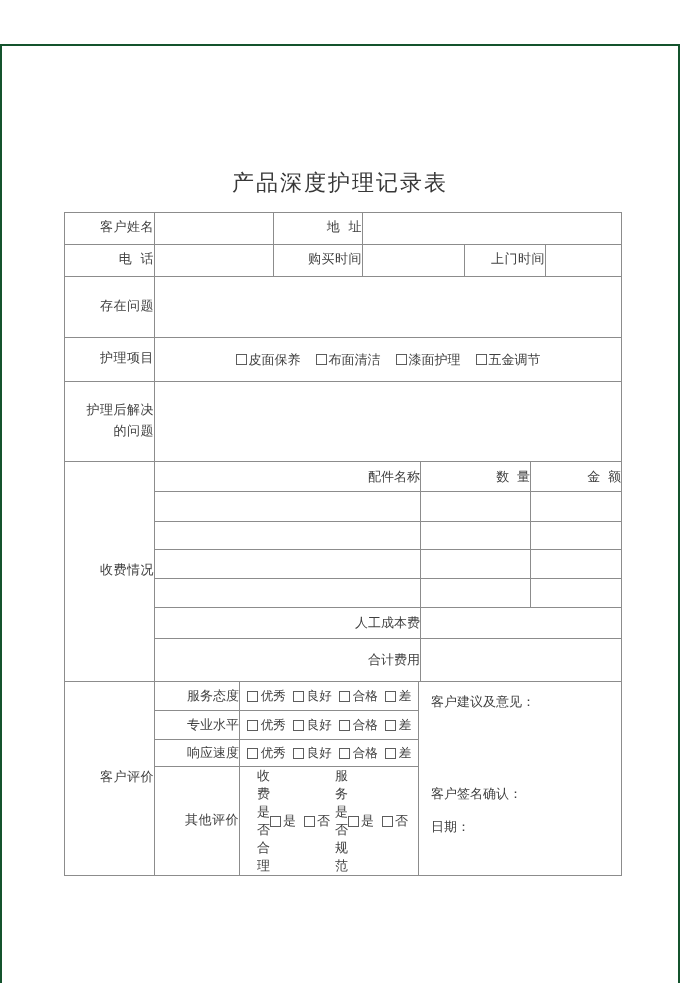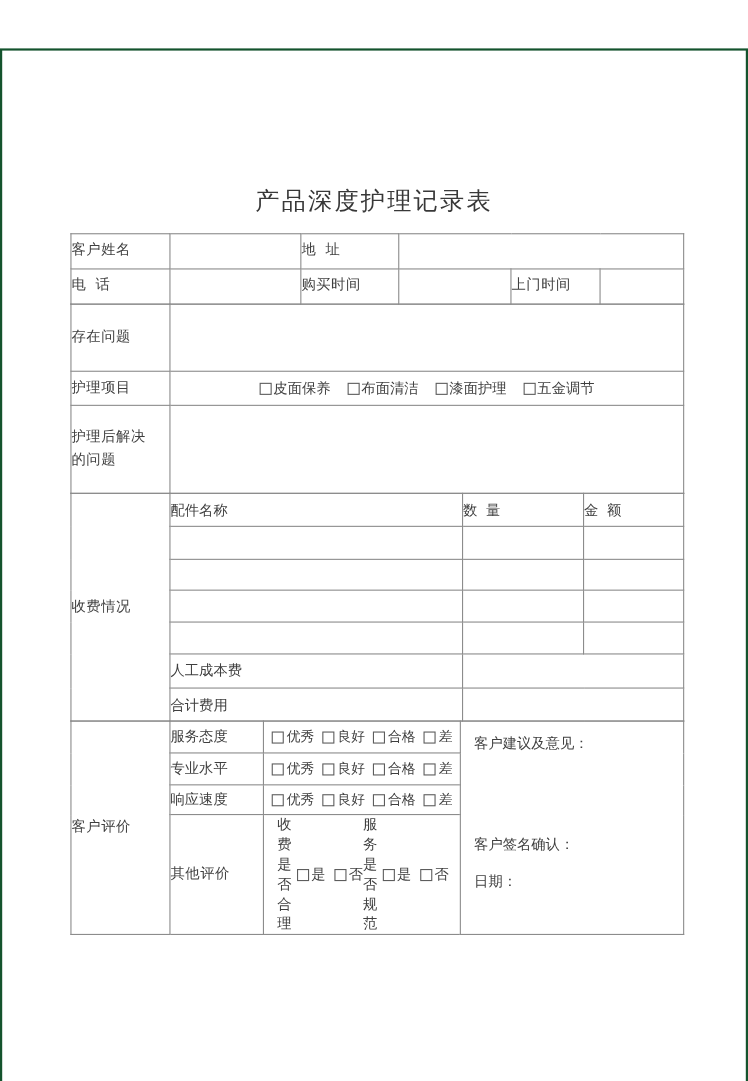--- a/index.html
+++ b/index.html
@@ -15,21 +15,21 @@
     letter-spacing:2px; color:#383838;
   }
   .form { margin:12px 0 0 62px; width:557px; }
   table.t {
     border-collapse:collapse; table-layout:fixed; width:557px;
     font-size:13px;
   }
   table.t + table.t { margin-top:-1px; }
   td {
     border:1px solid #8c8c8c; padding:0; vertical-align:middle;
-    text-align:left; overflow:hidden; color:#3f3f3f;
+    text-align:right; overflow:hidden; color:#3f3f3f;
   }
   td.lbl { white-space:pre-line; line-height:1.55; letter-spacing:0.5px; }
   .opts-row { display:flex; justify-content:center; align-items:center; gap:15px; }
   .opt { display:inline-flex; align-items:center; gap:2px; white-space:nowrap; }
   .opt.tight { gap:3px; }
   .cb {
     display:inline-block; width:11px; height:11px; box-sizing:border-box;
     border:1px solid #5d5d5d; background:#fff; flex:none;
   }
   .rating { display:flex; justify-content:center; align-items:center; gap:7px; font-size:12.5px; }
@@ -81,21 +81,21 @@
     <table class="t">
       <colgroup>
           <col style="width:90px">
           <col style="width:467px">
         </colgroup>
       <tbody>
           <tr style="height:61px">
         <td class="lbl">存在问题</td>
         <td></td>
       </tr>
-      <tr style="height:31px">
+      <tr style="height:44px">
         <td class="lbl">护理项目</td>
         <td>
           <div class="opts-row">
             <span class="opt">
                   <span class="cb"></span>
                   <span>皮面保养</span>
                 </span>
             <span class="opt">
                   <span class="cb"></span>
                   <span>布面清洁</span>
@@ -150,21 +150,21 @@
       </tr>
       <tr style="height:29px">
         <td></td>
         <td></td>
         <td></td>
       </tr>
       <tr style="height:31px">
         <td>人工成本费</td>
         <td colspan="2"></td>
       </tr>
-      <tr style="height:30px">
+      <tr style="height:43px">
         <td>合计费用</td>
         <td colspan="2"></td>
       </tr>
     </tbody>
       </table>
 
     <table class="t">
       <colgroup>
           <col style="width:90px">
           <col style="width:85px">

